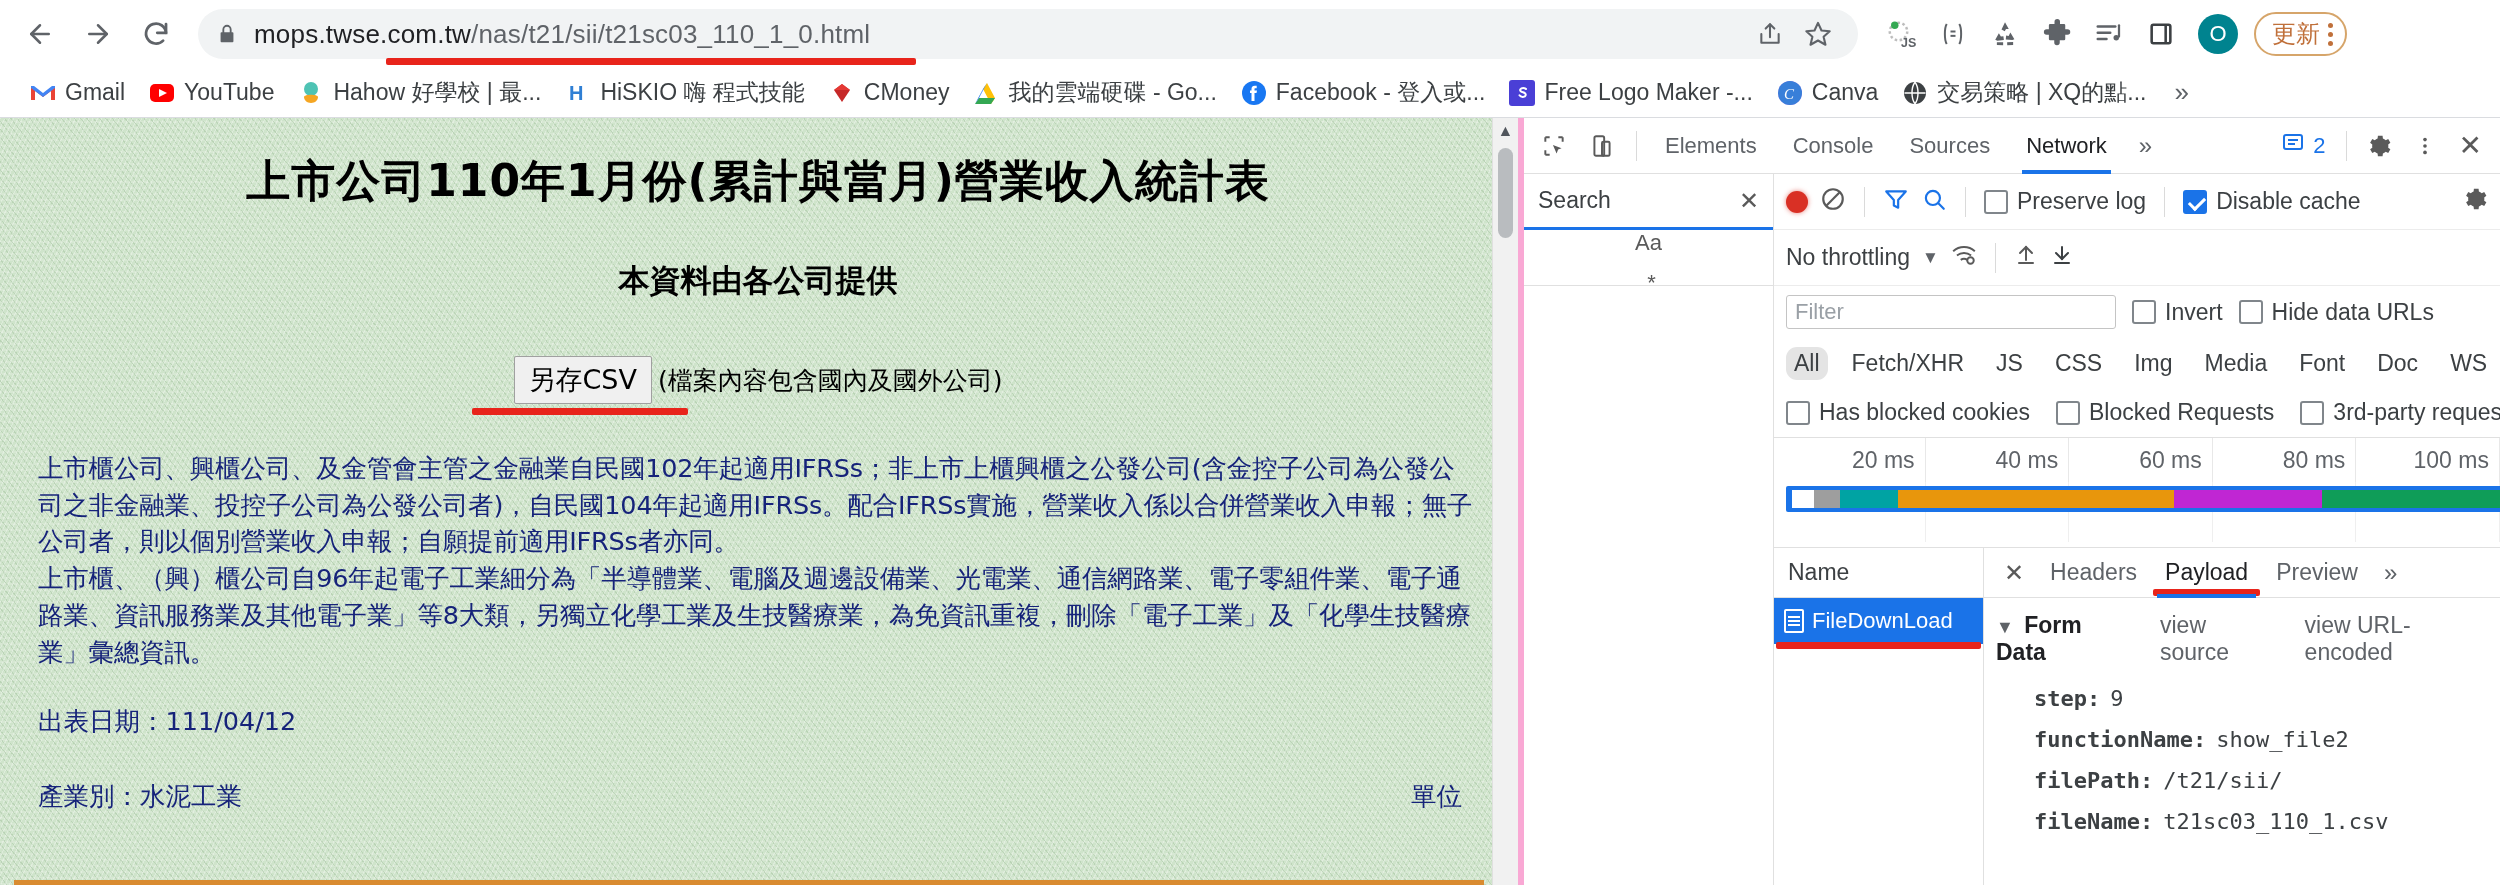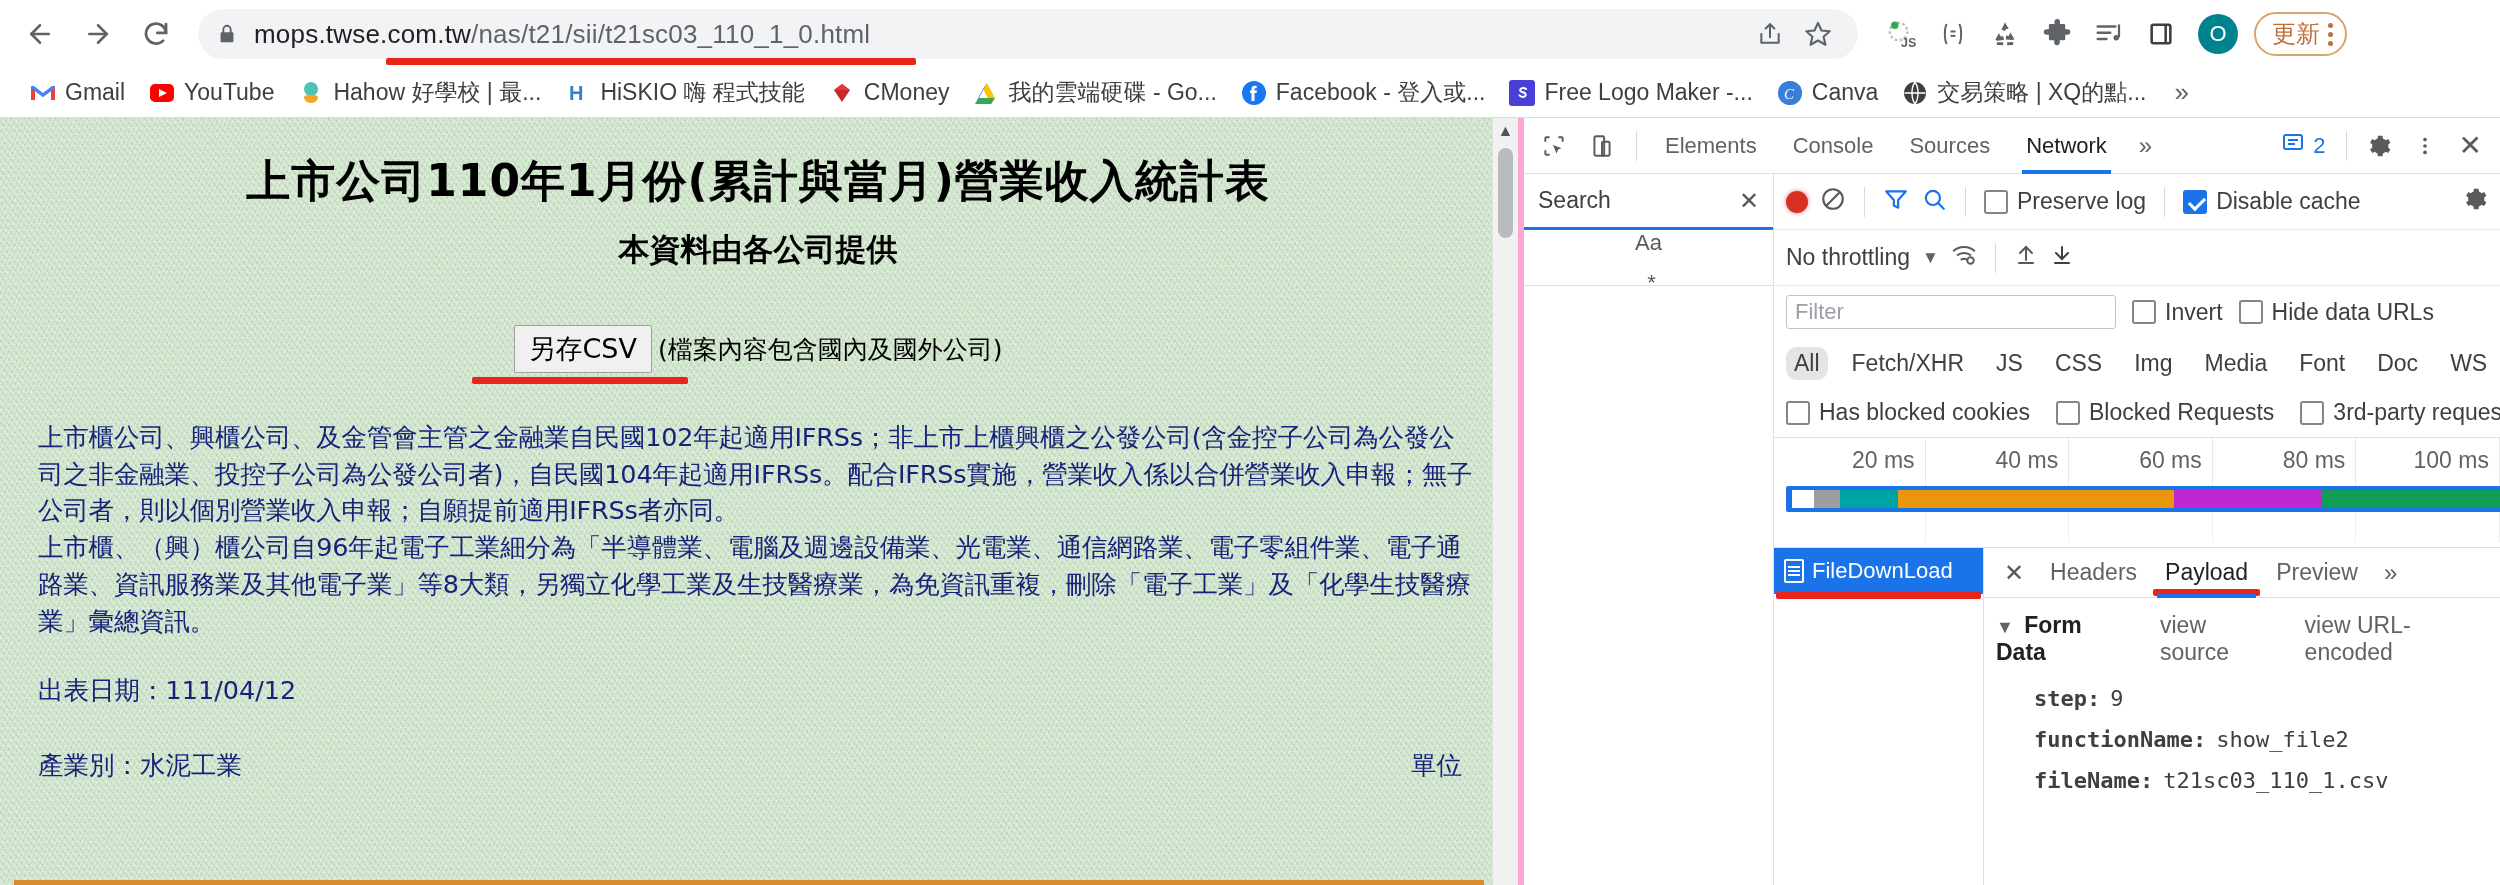--- a/index.html
+++ b/index.html
@@ -83,21 +83,21 @@
   }
   .page { padding: 0 14px; height:100%; position:relative; }
 
   .doc-title {
     text-align:center; font-size: 44px; font-weight: bold; color:#000;
     padding-top: 34px; letter-spacing: 1px;
     font-family: "DejaVu Sans", "Liberation Sans", sans-serif;
   }
   .doc-sub {
     text-align:center; font-size: 31px; font-weight:bold; color:#000;
-    margin-top: 18px;
+    margin-top: 49px;
     font-family: "DejaVu Sans", "Liberation Sans", sans-serif;
   }
   .csv-row { display:flex; align-items:center; justify-content:center; margin-top: 54px; position:relative; }
   .csv-wrap { position:relative; display:flex; align-items:center; }
   .csv-btn {
     background: #f0f0f0; border: 1px solid #a0a0a0; color:#000;
     font-size: 27px; padding: 5px 14px; border-radius:2px;
     font-family: "DejaVu Sans", "Liberation Sans", sans-serif;
   }
   .csv-note { font-size: 25px; color:#000; margin-left: 6px;
@@ -668,20 +668,21 @@
               <div class="ov-seg" style="left:116px;width:276px;background:#e8960c;"></div>
               <div class="ov-seg" style="left:392px;width:148px;background:#c game;"></div>
               <div class="ov-seg" style="left:392px;width:148px;background:#c026d3;"></div>
               <div class="ov-seg" style="left:540px;width:232px;background:#0f9d58;"></div>
 
             </div>
           </div>
 
           <div class="dt-bottom">
             <div class="namecol">
+              <div class="name-head">Name</div>
               <div class="name-item">
                 <span class="doc-ico">
                     <i></i>
                     <i></i>
                     <i></i>
                   </span>
                 <span>FileDownLoad</span>
                 <span class="name-underline"></span>
               </div>
             </div>
@@ -713,20 +714,24 @@
                 <div class="fd-rows">
                   <div class="fd-row">
                     <span class="fd-key">step:</span>
                     <span class="fd-val">9</span>
                   </div>
                   <div class="fd-row">
                     <span class="fd-key">functionName:</span>
                     <span class="fd-val">show_file2</span>
                   </div>
                   <div class="fd-row">
+                    <span class="fd-key">filePath:</span>
+                    <span class="fd-val">/t21/sii/</span>
+                  </div>
+                  <div class="fd-row">
                     <span class="fd-key">fileName:</span>
                     <span class="fd-val">t21sc03_110_1.csv</span>
                   </div>
                 </div>
               </div>
             </div>
           </div>
 
         </div>
       </div>

